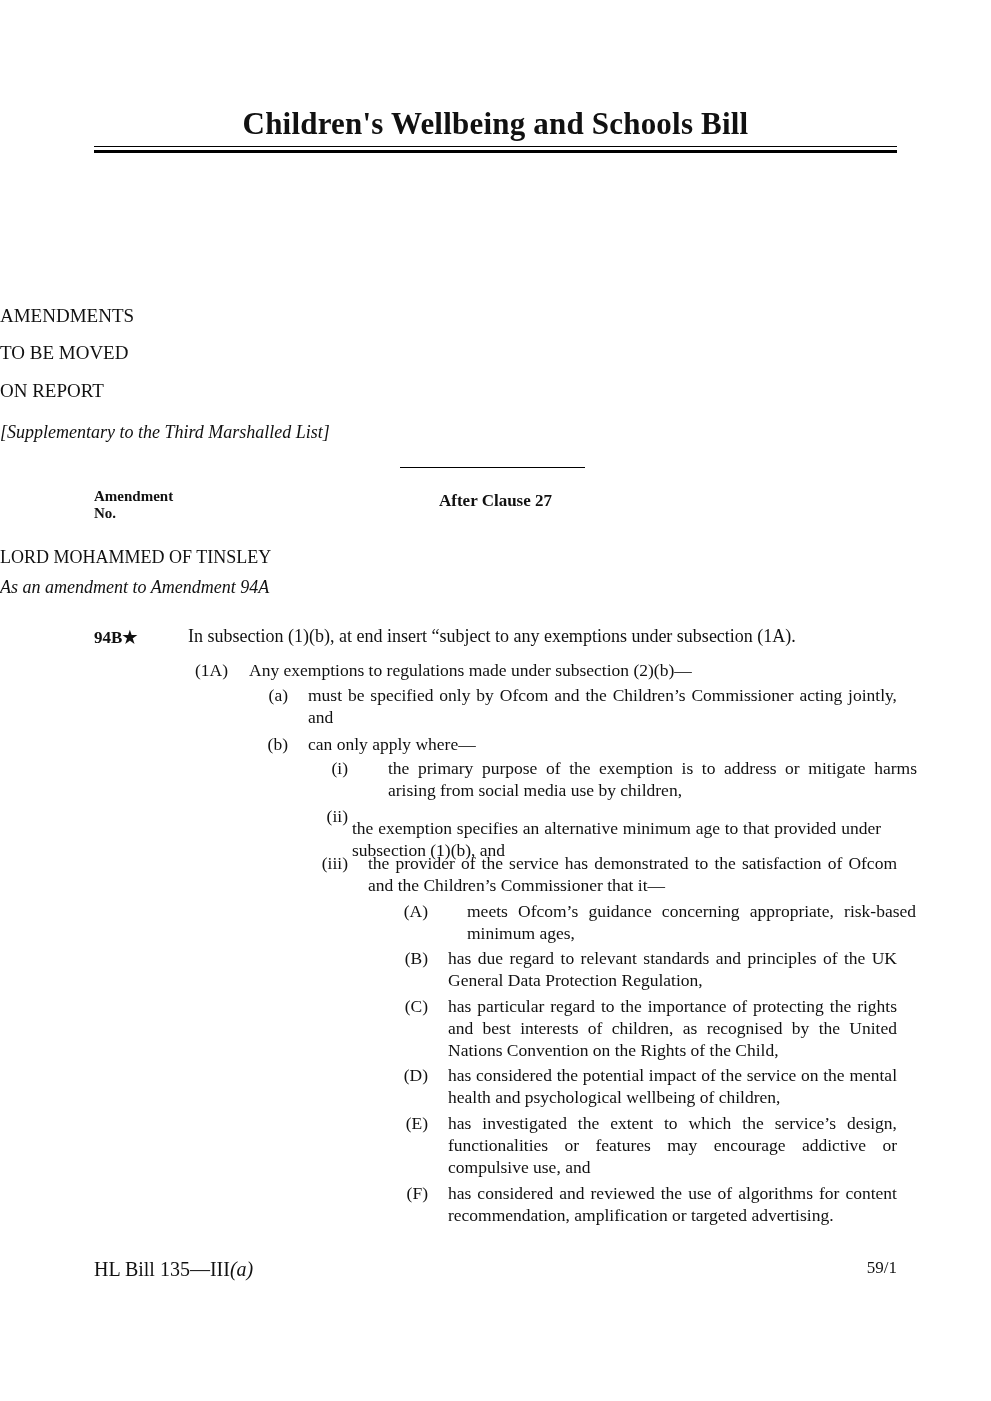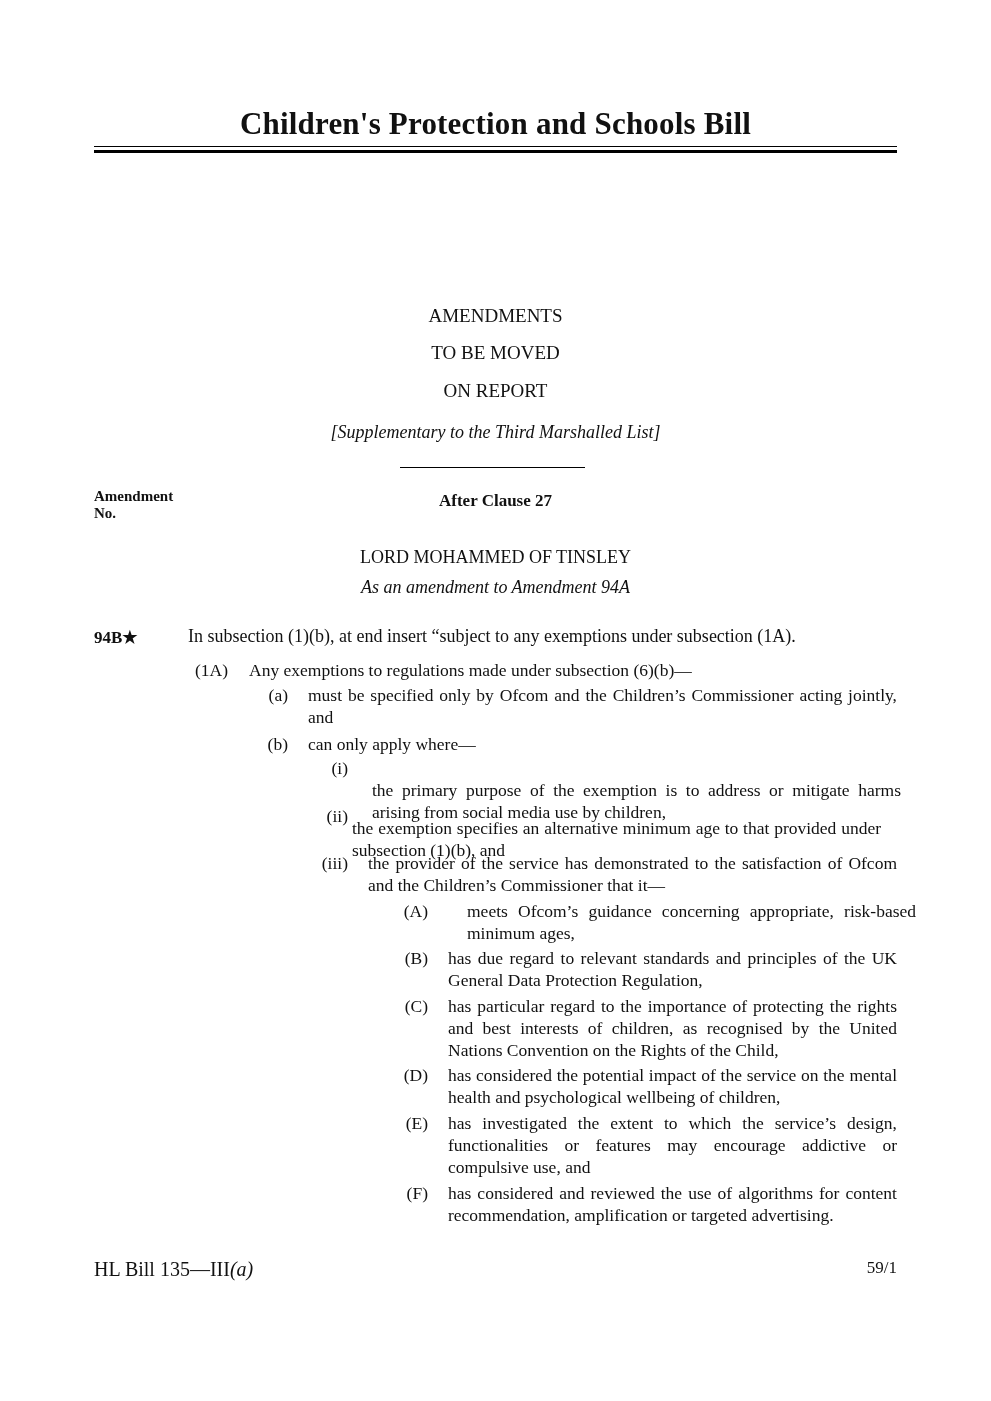--- a/index.html
+++ b/index.html
@@ -28,21 +28,21 @@
       left: 94px; width: 803px; top: 146px; height: 0;
       border-top: 1.5px solid #000;
     }
     .rule-thick {
       left: 94px; width: 803px; top: 150px; height: 0;
       border-top: 3px solid #000;
     }
 
     .center-line {
       left: 0; width: 991px;
-      text-align: center;
+      text-align: left;
       font-size: 19px;
     }
     .italic { font-style: italic; }
     .short-rule {
       left: 400px; width: 185px; top: 467px; height: 0;
       border-top: 1px solid #000;
     }
 
     .amend-no-label {
       left: 94px; top: 488px;
@@ -87,21 +87,21 @@
       font-size: 20px;
     }
     .footer-right {
       right: 94px; top: 1258px;
       font-size: 17px;
     }
   </style>
 </head>
 <body>
 
-<div class="abs title">Children's Protection and Schools Bill</div>
+<div class="abs title">Children's Wellbeing and Schools Bill</div>
 <div class="abs rule-thin"></div>
 <div class="abs rule-thick"></div>
 
 <div class="abs center-line" style="top:305px;">AMENDMENTS</div>
 <div class="abs center-line" style="top:342px;">TO BE MOVED</div>
 <div class="abs center-line" style="top:380px;">ON REPORT</div>
 <div class="abs center-line italic" style="top:422px; font-size:18px;">[Supplementary to the Third Marshalled List]</div>
 <div class="abs short-rule"></div>
 
 <div class="abs amend-no-label">
@@ -111,36 +111,36 @@
 <div class="abs clause-heading">After Clause 27</div>
 
 <div class="abs center-line" style="top:547px; font-size:18px;">LORD MOHAMMED OF TINSLEY</div>
 <div class="abs center-line italic" style="top:577px; font-size:18px;">As an amendment to Amendment 94A</div>
 
 <div class="abs amend-number">94B★</div>
 <div class="abs intro-text">In subsection (1)(b), at end insert “subject to any exemptions under subsection (1A).</div>
 
 <div class="item" style="top:659px; left:0; width:991px;">
   <span class="lbl" style="left:180px; width:48px;">(1A)</span>
-  <span class="txt" style="left:249px; width:650px;">Any exemptions to regulations made under subsection (6)(b)—</span>
+  <span class="txt" style="left:249px; width:650px;">Any exemptions to regulations made under subsection (2)(b)—</span>
 </div>
 
 <div class="item" style="top:684px; left:0; width:991px;">
   <span class="lbl" style="left:250px; width:38px;">(a)</span>
   <span class="txt" style="left:308px; width:589px;">must be specified only by Ofcom and the Children’s Commissioner acting jointly, and</span>
 </div>
 
 <div class="item" style="top:733px; left:0; width:991px;">
   <span class="lbl" style="left:250px; width:38px;">(b)</span>
   <span class="txt" style="left:308px; width:589px;">can only apply where—</span>
 </div>
 
 <div class="item" style="top:757px; left:0; width:991px;">
   <span class="lbl" style="left:300px; width:48px;">(i)</span>
-  <span class="txt" style="left:372px; width:529px;margin-top:22px;">the primary purpose of the exemption is to address or mitigate harms arising from social media use by children,</span>
+  <span class="txt" style="left:388px; width:529px;">the primary purpose of the exemption is to address or mitigate harms arising from social media use by children,</span>
 </div>
 
 <div class="item" style="top:805px; left:0; width:991px;">
   <span class="lbl" style="left:300px; width:48px;">(ii)</span>
   <span class="txt" style="left:352px; width:529px;margin-top:12px;">the exemption specifies an alternative minimum age to that provided under subsection (1)(b), and</span>
 </div>
 
 <div class="item" style="top:852px; left:0; width:991px;">
   <span class="lbl" style="left:300px; width:48px;">(iii)</span>
   <span class="txt" style="left:368px; width:529px;">the provider of the service has demonstrated to the satisfaction of Ofcom and the Children’s Commissioner that it—</span>

